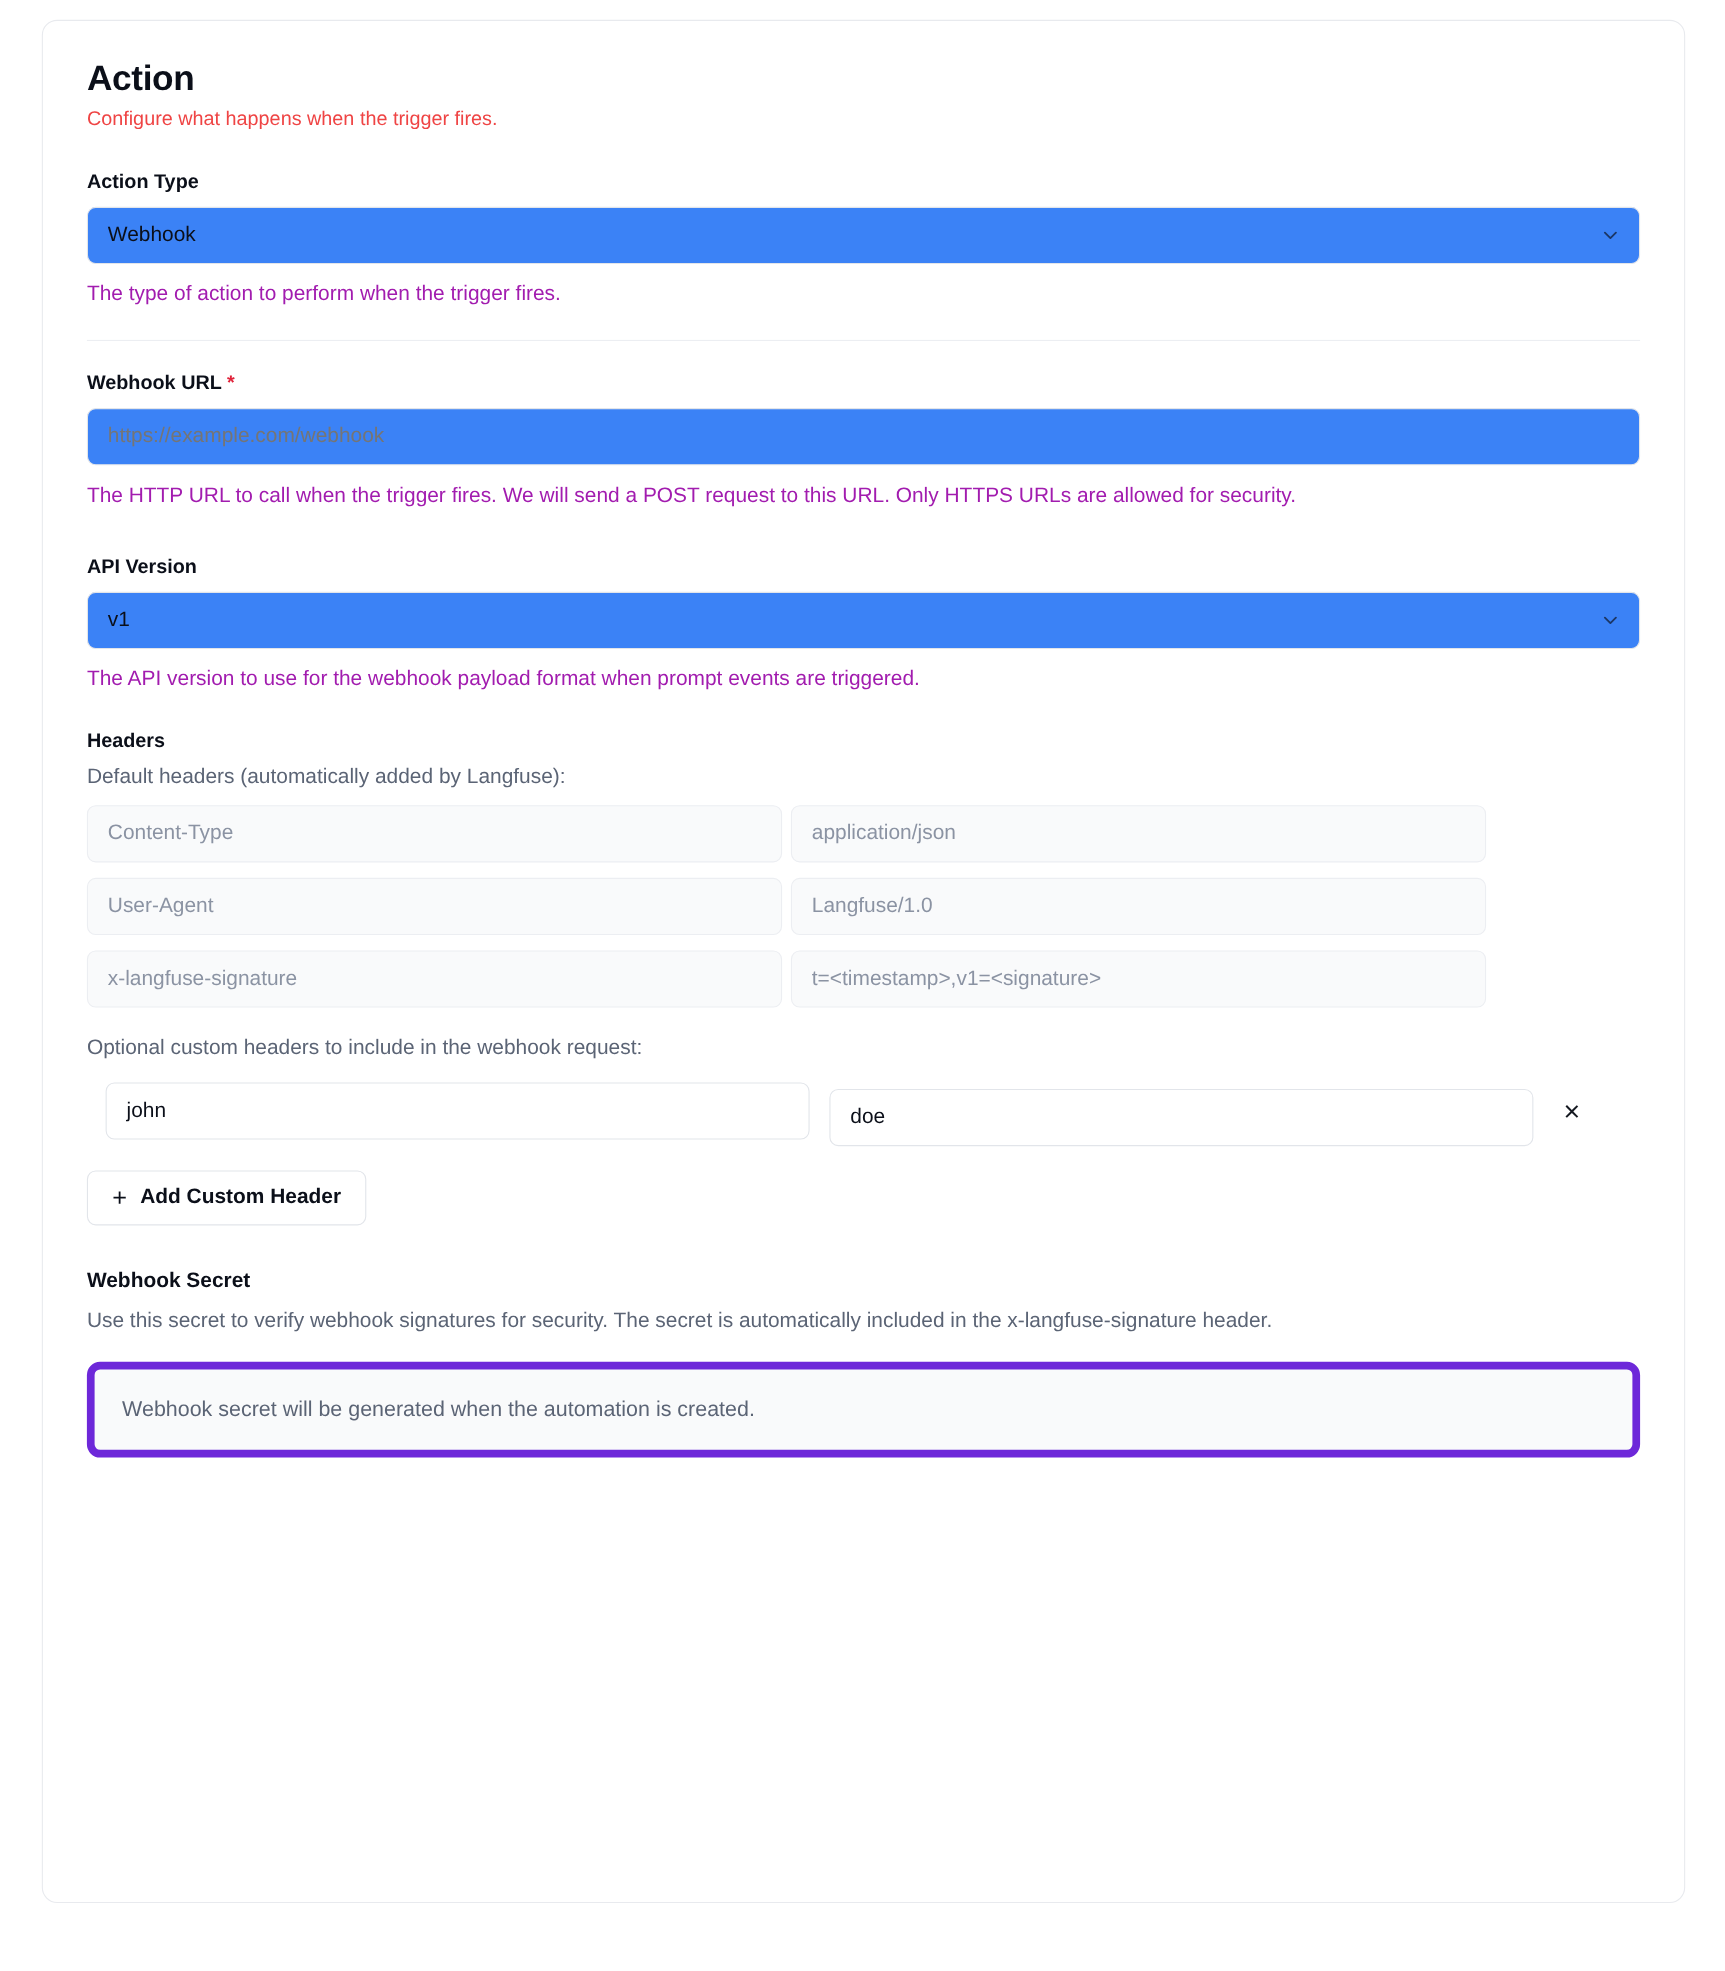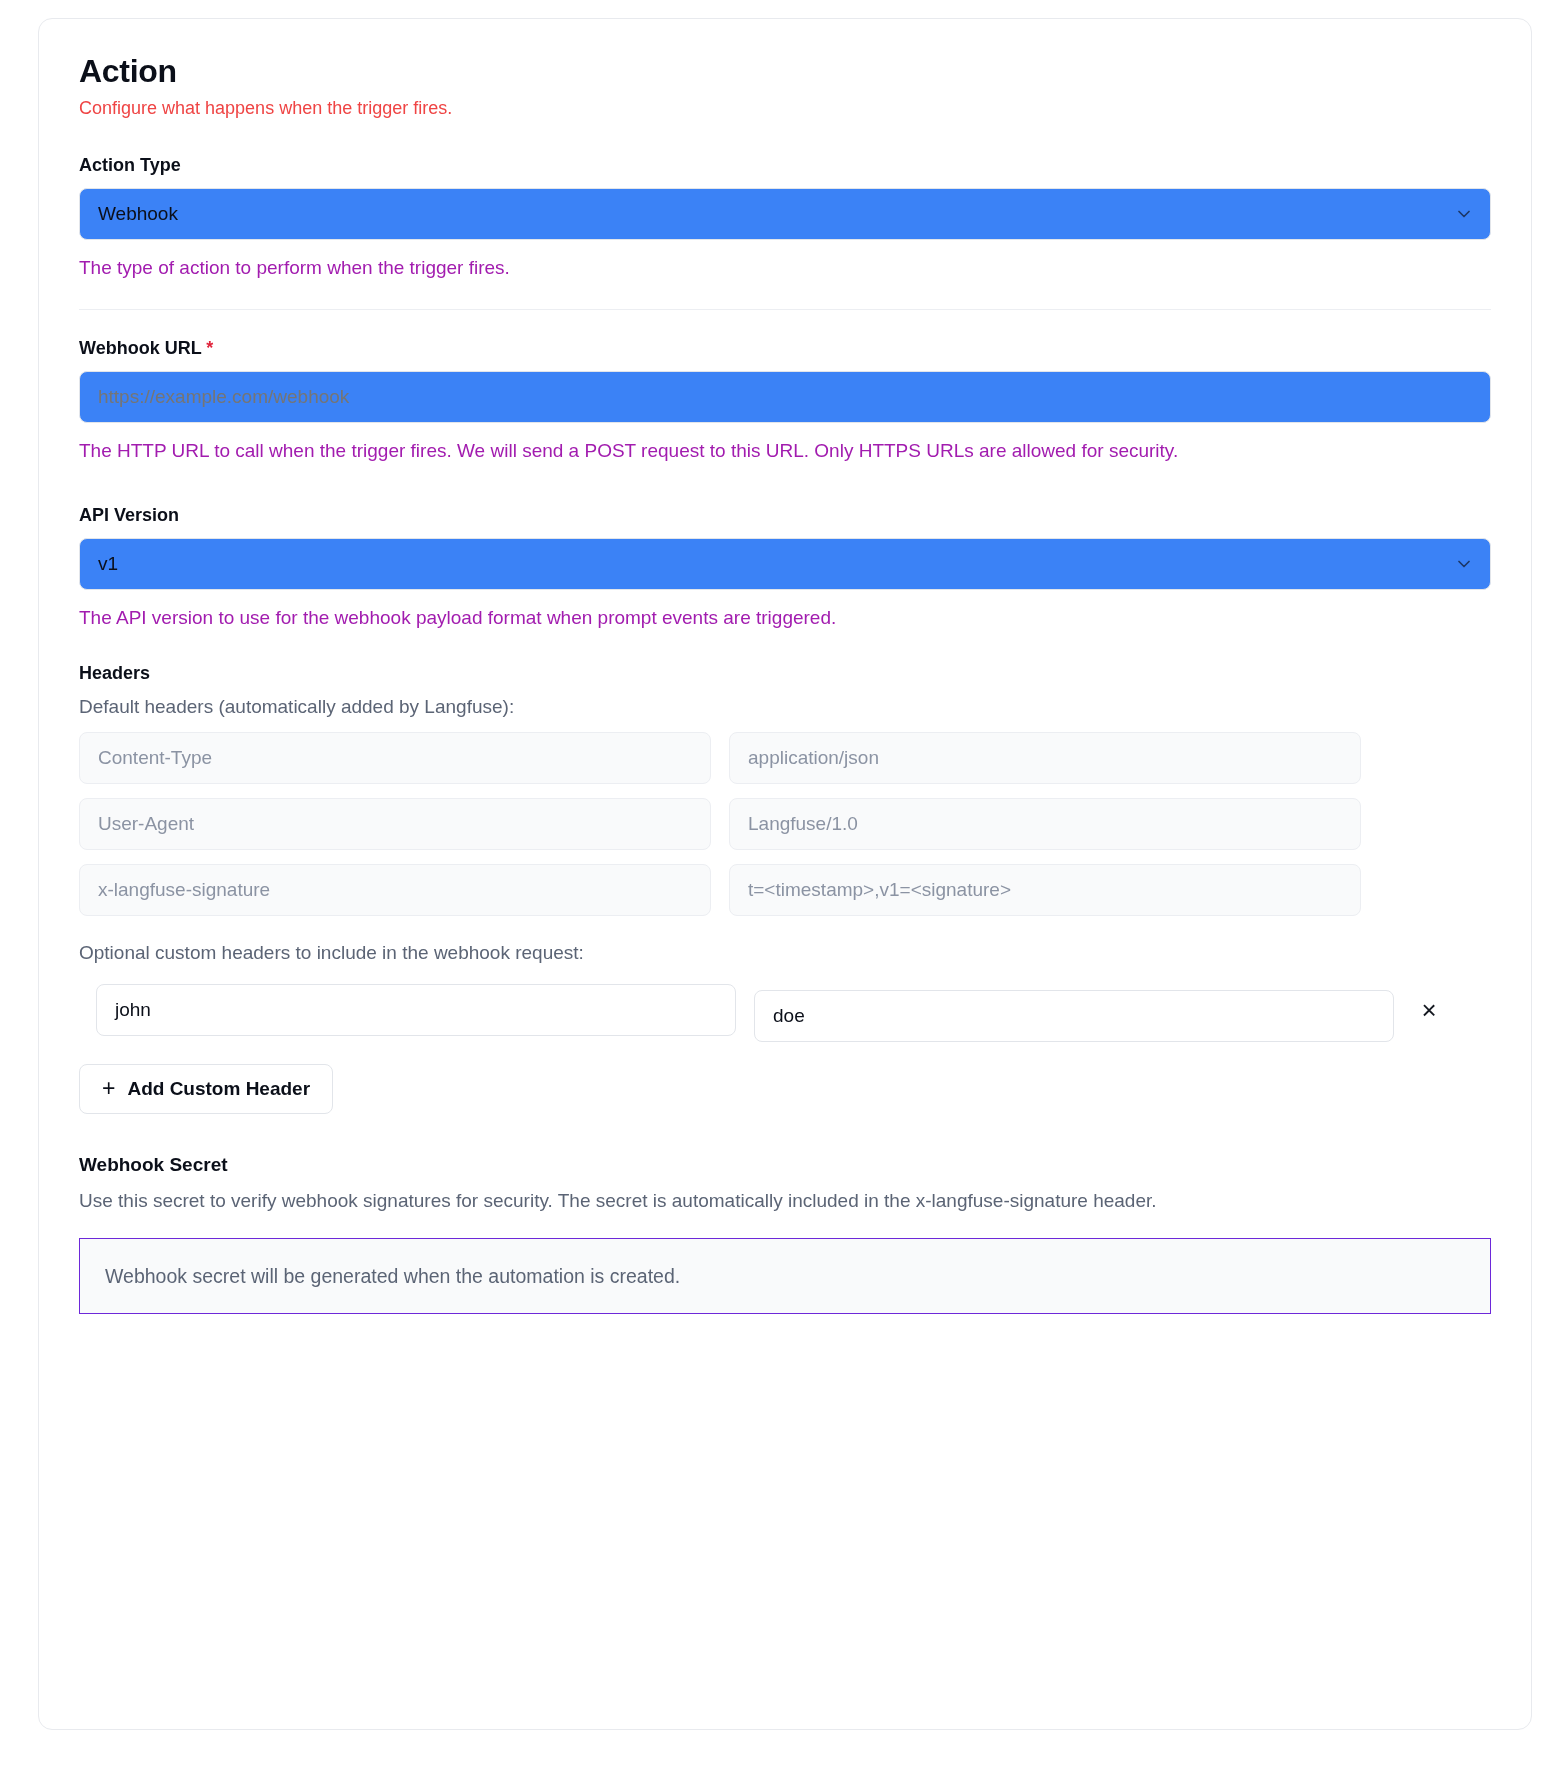--- a/index.html
+++ b/index.html
@@ -81,21 +81,21 @@
     background: #eceef2;
     margin: 26px 0 28px 0;
   }
   .sub-label {
     font-size: 19px;
     color: #5b6475;
     margin: 6px 0 14px 0;
   }
   .hdr-row {
     display: flex;
-    gap: 18px;
+    gap: 8px;
     margin-bottom: 14px;
   }
   .hdr-cell {
     height: 52px;
     border: 1px solid #eceef2;
     border-radius: 8px;
     background: #f9fafb;
     display: flex;
     align-items: center;
     padding: 0 18px;
@@ -170,23 +170,23 @@
   }
   .secret-desc {
     font-size: 19px;
     color: #5b6475;
     line-height: 1.65;
     margin-top: 9px;
     max-width: 1340px;
   }
   .secret-box {
     margin-top: 22px;
-    height: 76px;
-    border: 1px solid #6d28d9;
-    border-radius: 0;
+    height: 87px;
+    border: 7px solid #6d28d9;
+    border-radius: 12px;
     background: #f9fafb;
     display: flex;
     align-items: center;
     padding: 0 25px;
     font-size: 19.5px;
     color: #5b6475;
   }
   .gap-sm { height: 30px; }
   .gap-md { height: 38px; }
 </style>

